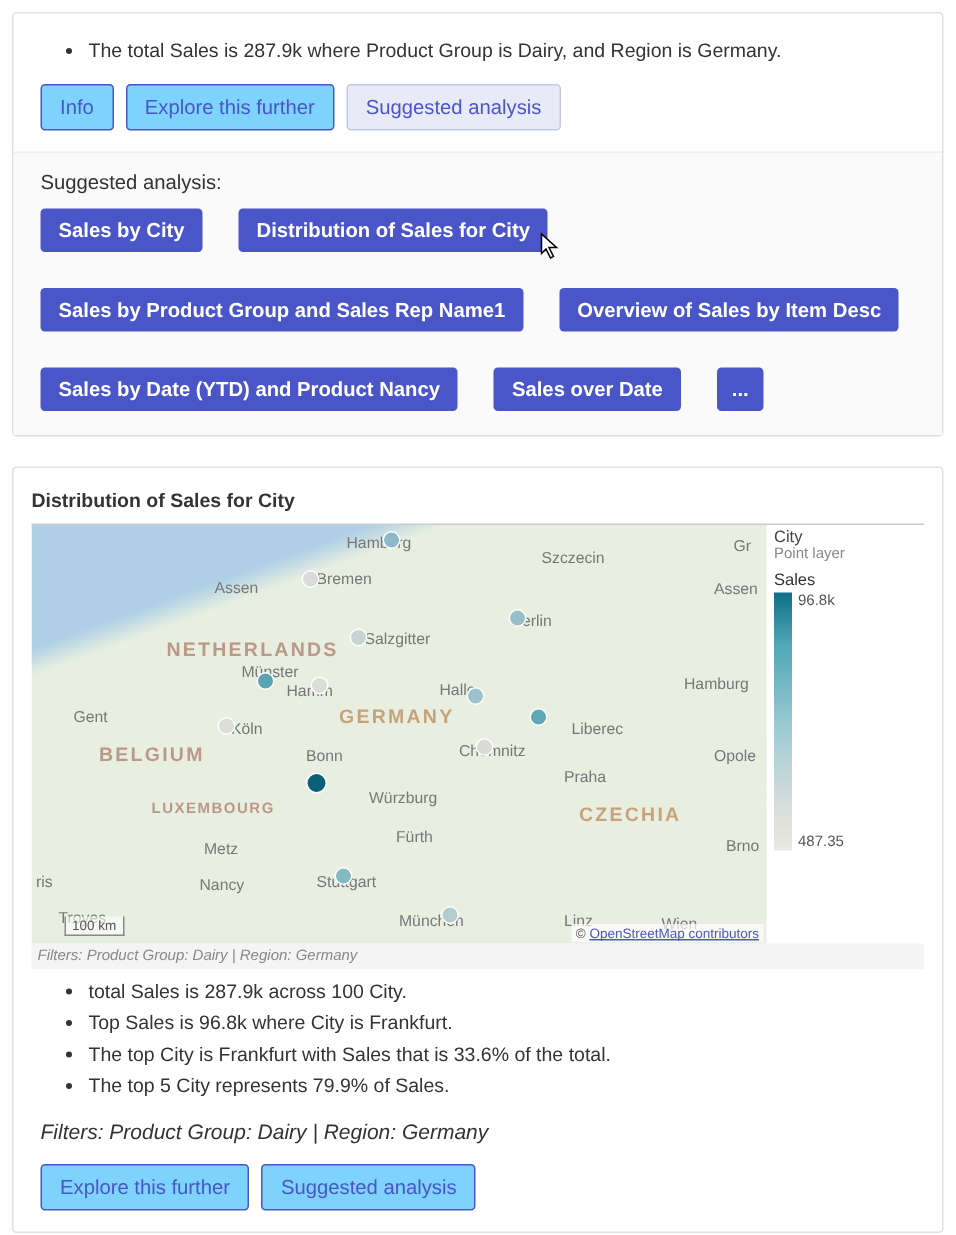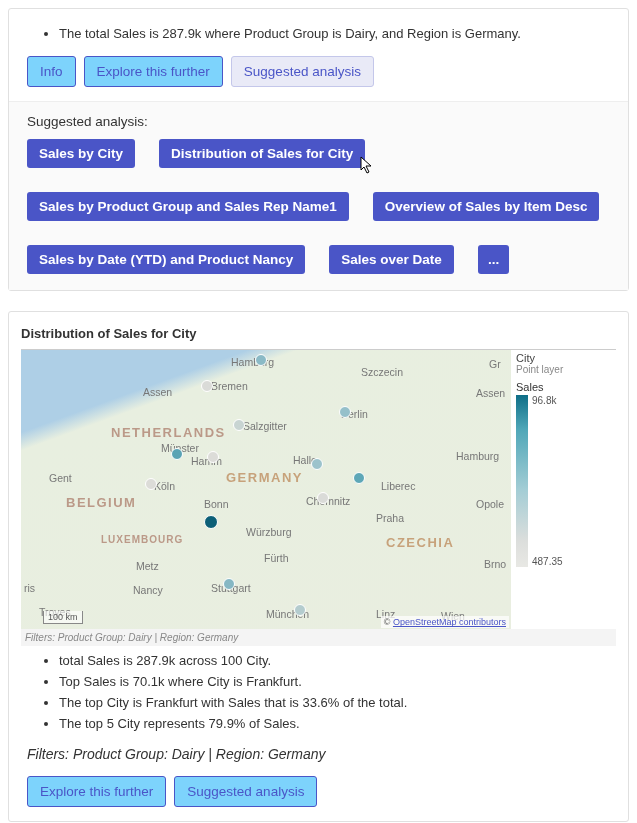--- a/index.html
+++ b/index.html
@@ -234,21 +234,21 @@
         </div>
       </div>
     </div>
   </div>
 
   <div class="filters-small">Filters: Product Group: Dairy | Region: Germany</div>
 
   <div class="insights-pad">
     <ul class="bullets">
       <li>total Sales is 287.9k across 100 City.</li>
-      <li>Top Sales is 70.1k where City is Frankfurt.</li>
+      <li>Top Sales is 96.8k where City is Frankfurt.</li>
       <li>The top City is Frankfurt with Sales that is 33.6% of the total.</li>
       <li>The top 5 City represents 79.9% of Sales.</li>
     </ul>
     <div class="filters-big">Filters: Product Group: Dairy | Region: Germany</div>
     <div class="btn-row">
       <div class="btn btn-outline">Explore this further</div>
       <div class="btn btn-outline">Suggested analysis</div>
     </div>
   </div>
 </div>

